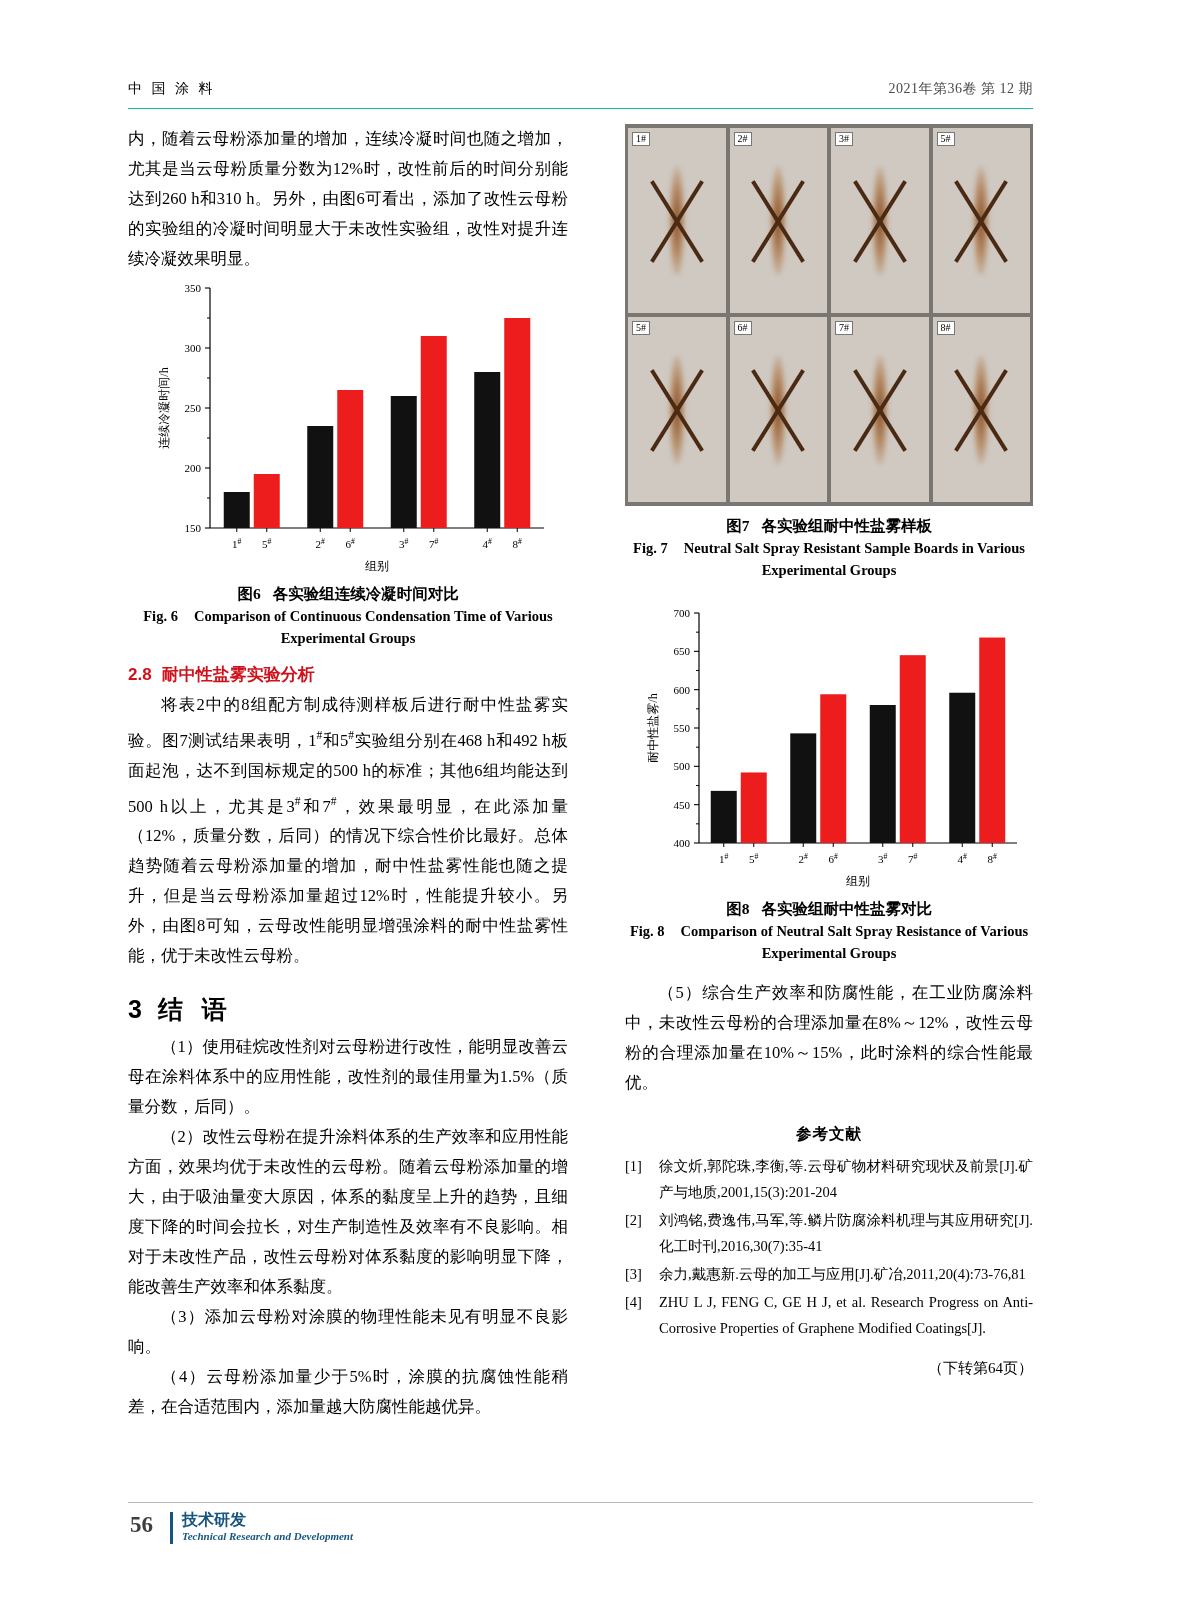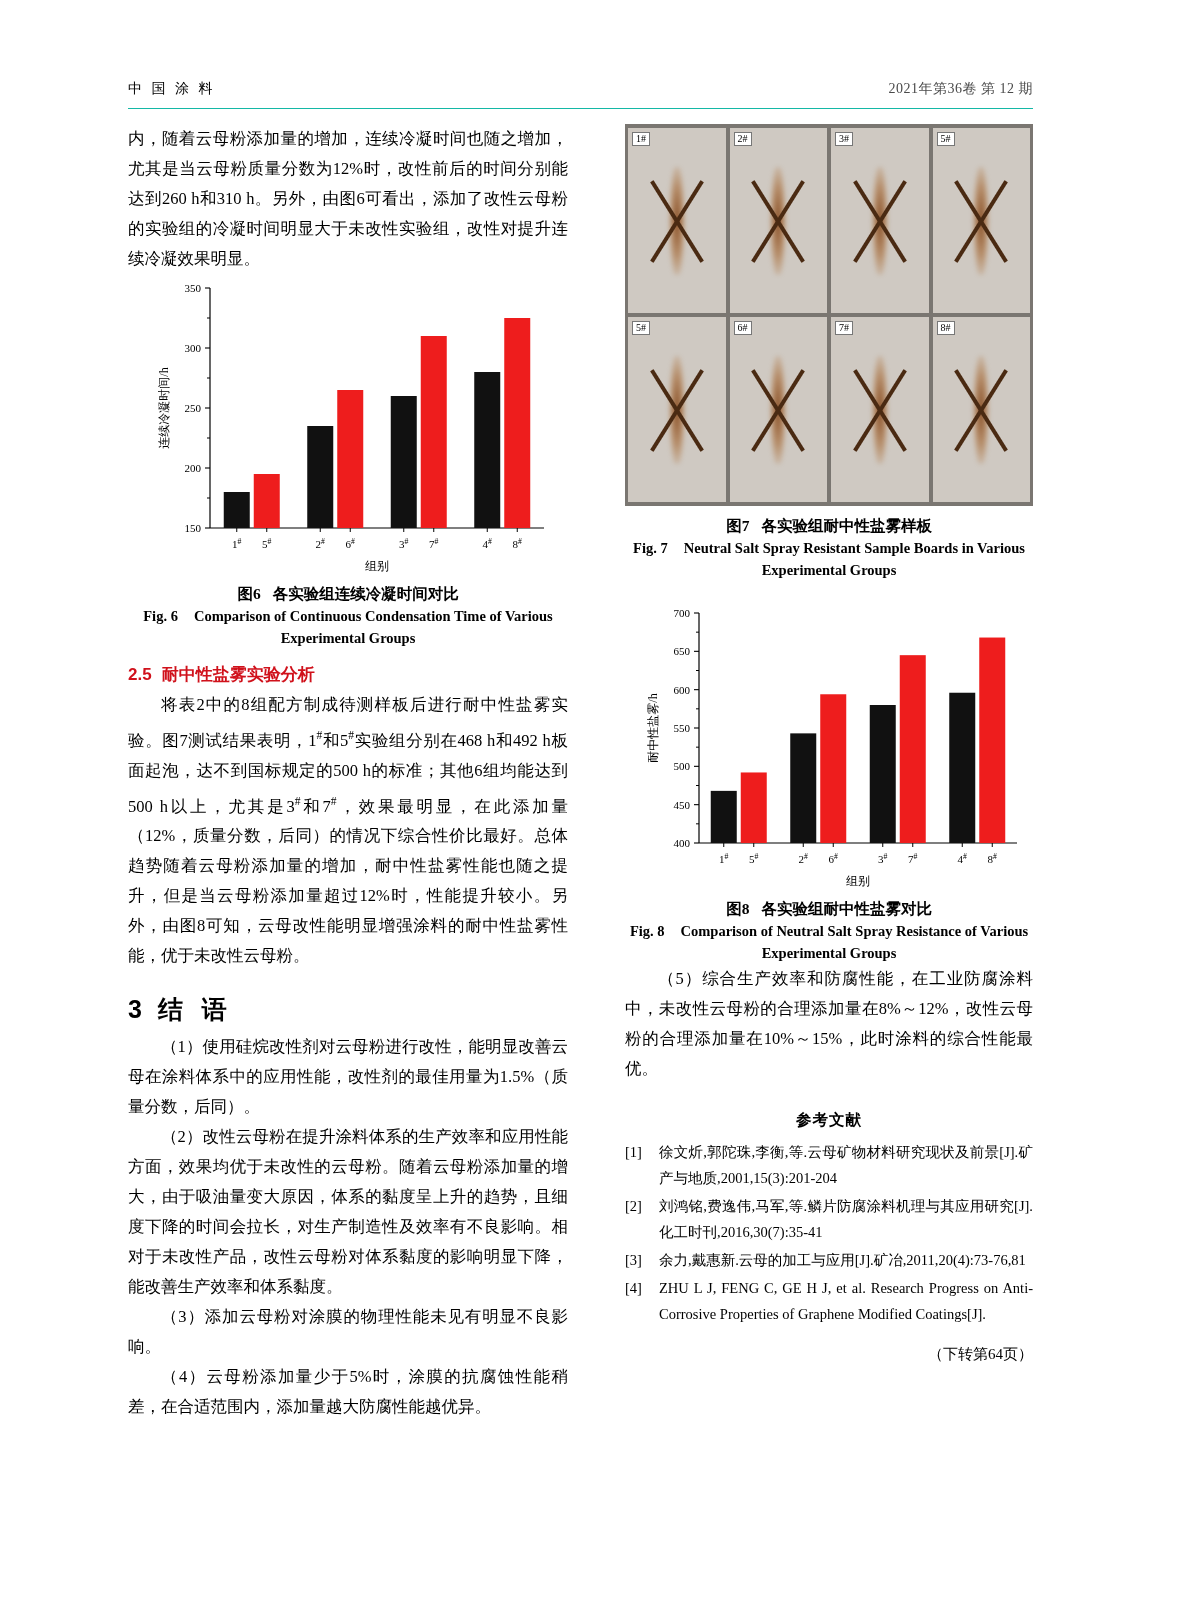--- a/index.html
+++ b/index.html
@@ -312,21 +312,21 @@
         </svg>
       <div class="cap-cn">
         <span class="lbl">图6</span><span>各实验组连续冷凝时间对比</span>
       </div>
       <div class="cap-en">
         <span class="lbl">Fig. 6</span><span>Comparison of Continuous Condensation Time of Various Experimental Groups</span>
       </div>
     </div>
 
     <div class="sec-head">
-      <span class="num">2.5</span><span>耐中性盐雾实验分析</span>
+      <span class="num">2.8</span><span>耐中性盐雾实验分析</span>
     </div>
 
     <p class="body indent">将表2中的8组配方制成待测样板后进行耐中性盐雾实验。图7测试结果表明，1<span class="sup">#</span>和5<span class="sup">#</span>实验组分别在468 h和492 h板面起泡，达不到国标规定的500 h的标准；其他6组均能达到500 h以上，尤其是3<span class="sup">#</span>和7<span class="sup">#</span>，效果最明显，在此添加量（12%，质量分数，后同）的情况下综合性价比最好。总体趋势随着云母粉添加量的增加，耐中性盐雾性能也随之提升，但是当云母粉添加量超过12%时，性能提升较小。另外，由图8可知，云母改性能明显增强涂料的耐中性盐雾性能，优于未改性云母粉。</p>
 
     <div class="big-head">
       <span class="num">3</span><span>结    语</span>
     </div>
 
     <p class="body indent">（1）使用硅烷改性剂对云母粉进行改性，能明显改善云母在涂料体系中的应用性能，改性剂的最佳用量为1.5%（质量分数，后同）。</p>
     <p class="body indent">（2）改性云母粉在提升涂料体系的生产效率和应用性能方面，效果均优于未改性的云母粉。随着云母粉添加量的增大，由于吸油量变大原因，体系的黏度呈上升的趋势，且细度下降的时间会拉长，对生产制造性及效率有不良影响。相对于未改性产品，改性云母粉对体系黏度的影响明显下降，能改善生产效率和体系黏度。</p>
@@ -458,21 +458,21 @@
           <text x="0" y="0" text-anchor="middle" font-size="12" font-family="&quot;Liberation Serif&quot;, serif" fill="#000" transform="translate(28,129) rotate(-90)">耐中性盐雾/h</text>
         </svg>
       <div class="cap-cn">
         <span class="lbl">图8</span><span>各实验组耐中性盐雾对比</span>
       </div>
       <div class="cap-en">
         <span class="lbl">Fig. 8</span><span>Comparison of Neutral Salt Spray Resistance of Various Experimental Groups</span>
       </div>
     </div>
 
-    <p class="body indent" style="">（5）综合生产效率和防腐性能，在工业防腐涂料中，未改性云母粉的合理添加量在8%～12%，改性云母粉的合理添加量在10%～15%，此时涂料的综合性能最优。</p>
+    <p class="body indent" style="margin-top:14px">（5）综合生产效率和防腐性能，在工业防腐涂料中，未改性云母粉的合理添加量在8%～12%，改性云母粉的合理添加量在10%～15%，此时涂料的综合性能最优。</p>
 
     <div class="ref-title">参考文献</div>
 
     <div class="ref">
       <span class="n">[1]</span>
       <span class="t">徐文炘,郭陀珠,李衡,等.云母矿物材料研究现状及前景[J].矿产与地质,2001,15(3):201-204</span>
     </div>
     <div class="ref">
       <span class="n">[2]</span>
       <span class="t">刘鸿铭,费逸伟,马军,等.鳞片防腐涂料机理与其应用研究[J].化工时刊,2016,30(7):35-41</span>
@@ -482,14 +482,21 @@
       <span class="t">余力,戴惠新.云母的加工与应用[J].矿冶,2011,20(4):73-76,81</span>
     </div>
     <div class="ref">
       <span class="n">[4]</span>
       <span class="t">ZHU L J, FENG C, GE H J, et al. Research Progress on Anti-Corrosive Properties of Graphene Modified Coatings[J].</span>
     </div>
 
     <div class="cont-note">（下转第64页）</div>
   </div>
 
+  <div class="footer">
+    <div class="rule"></div>
+    <div class="pgnum">56</div>
+    <div class="bar"></div>
+    <div class="f-cn">技术研发</div>
+    <div class="f-en">Technical Research and Development</div>
+  </div>
 
 </div>
 
 </body></html>

